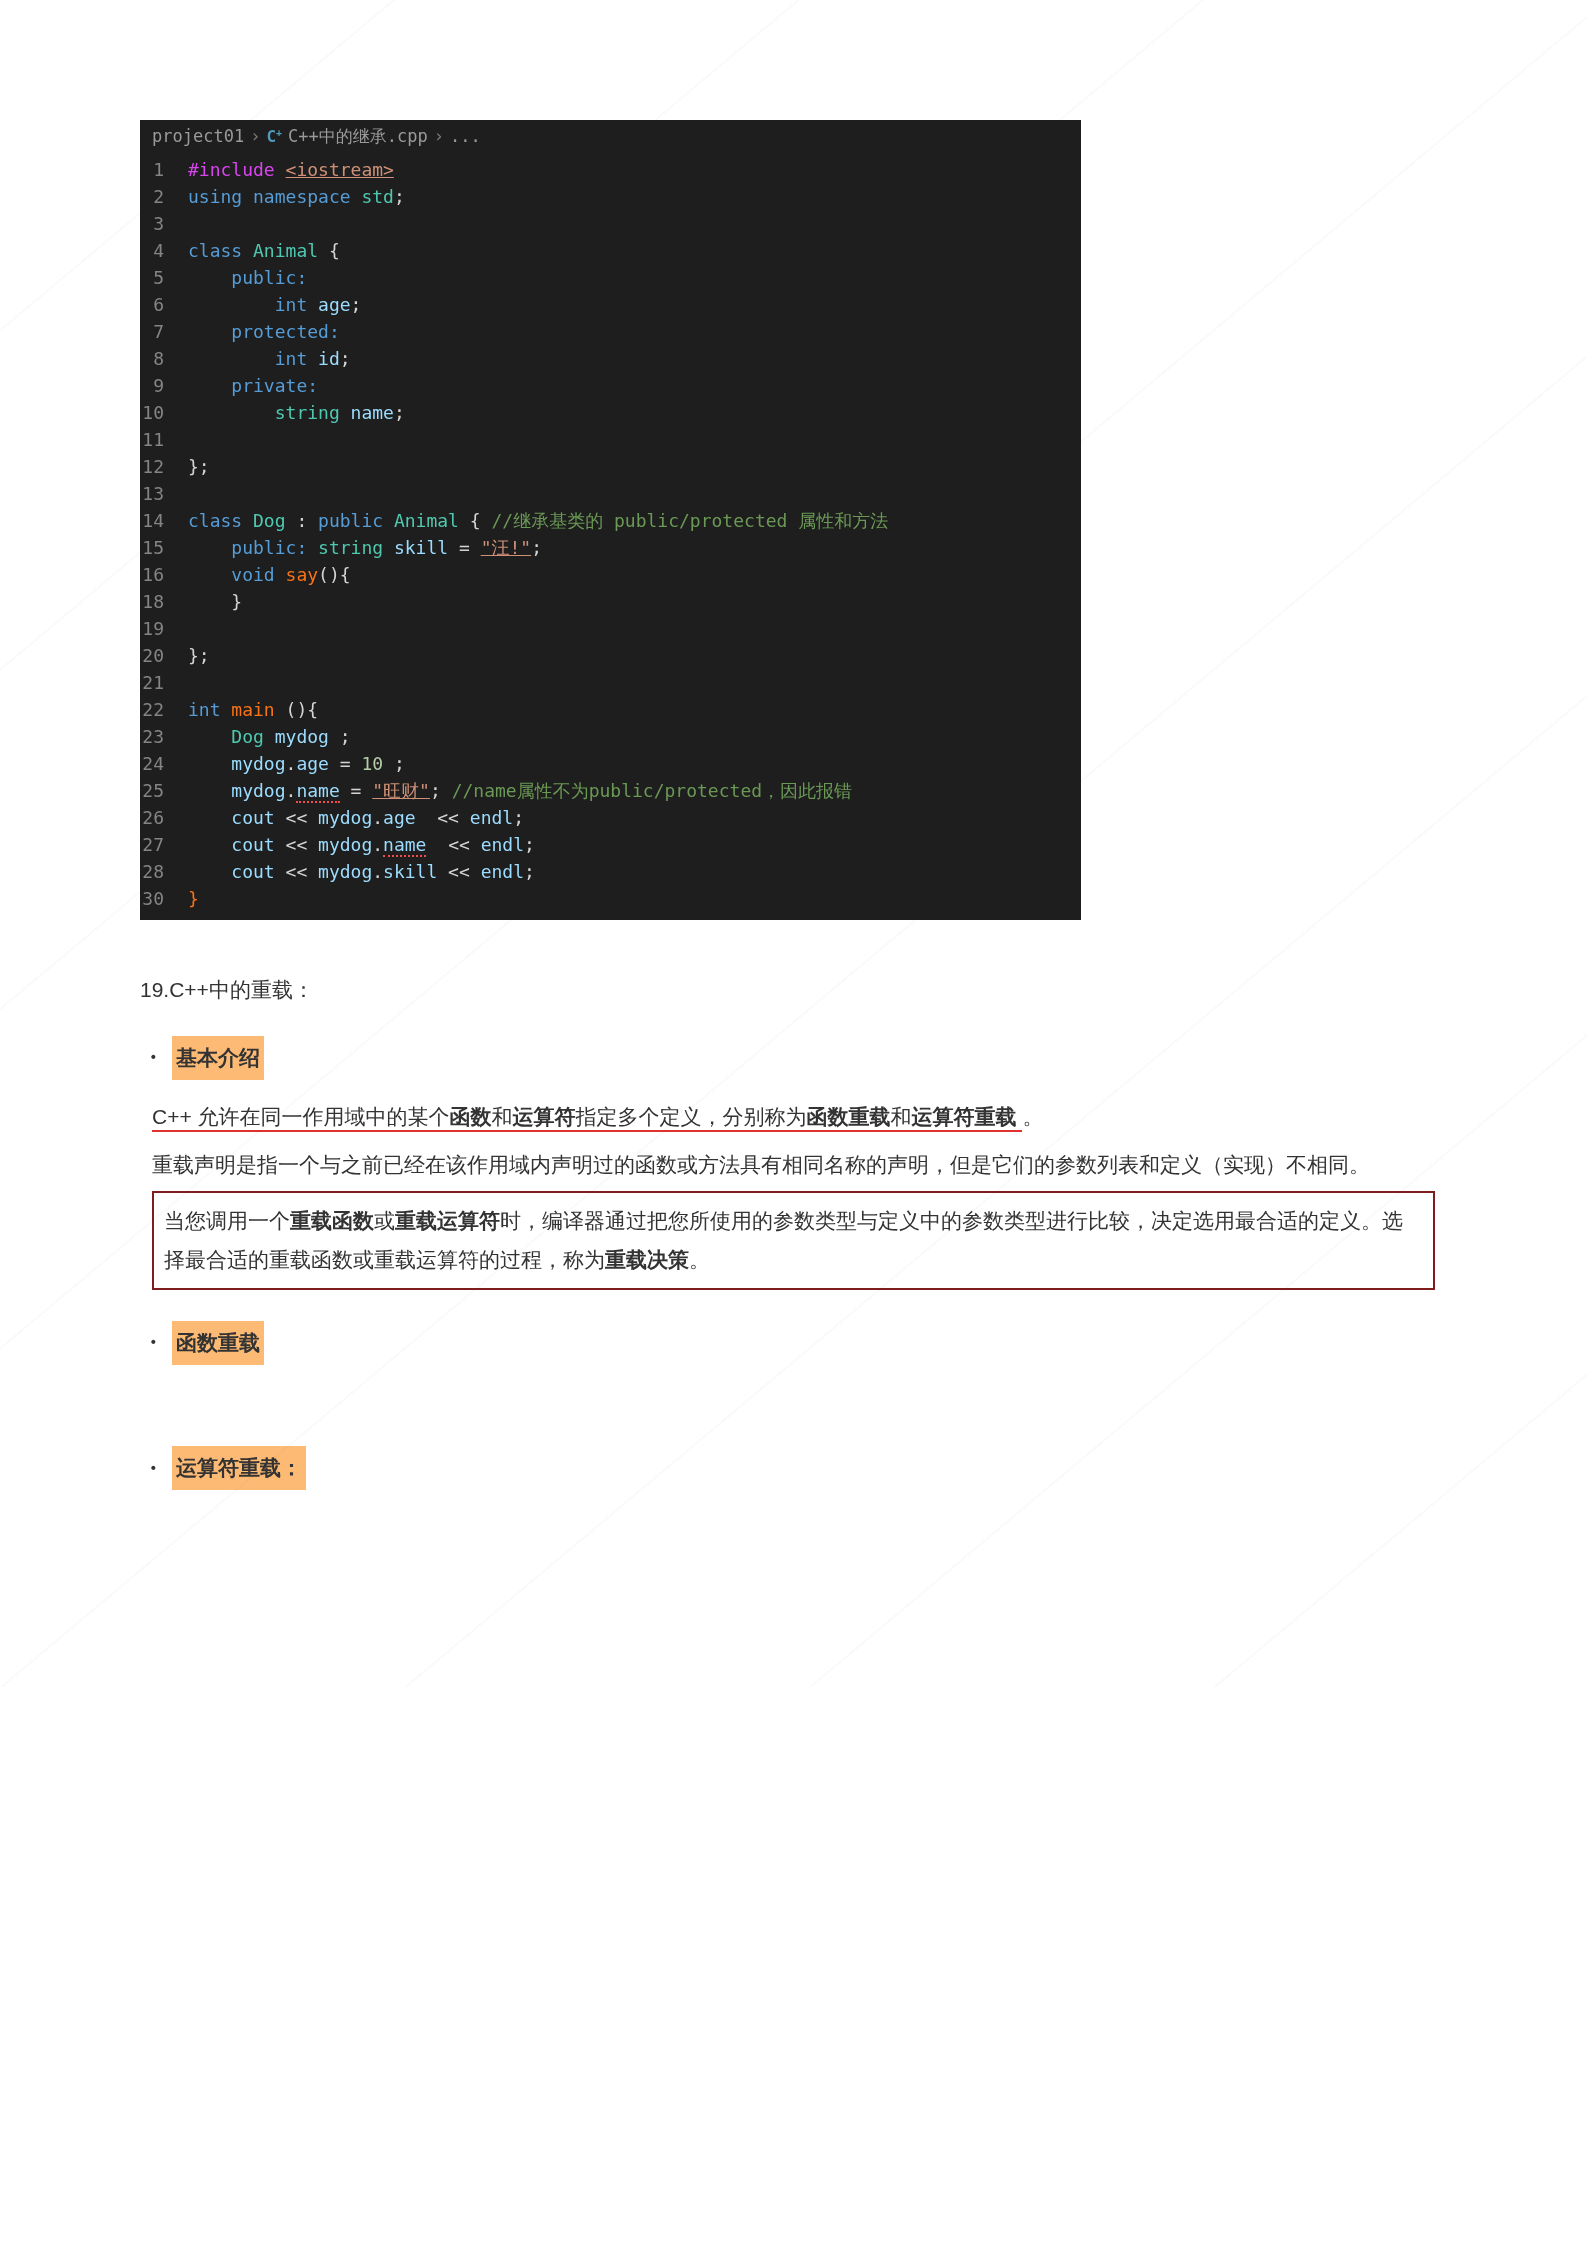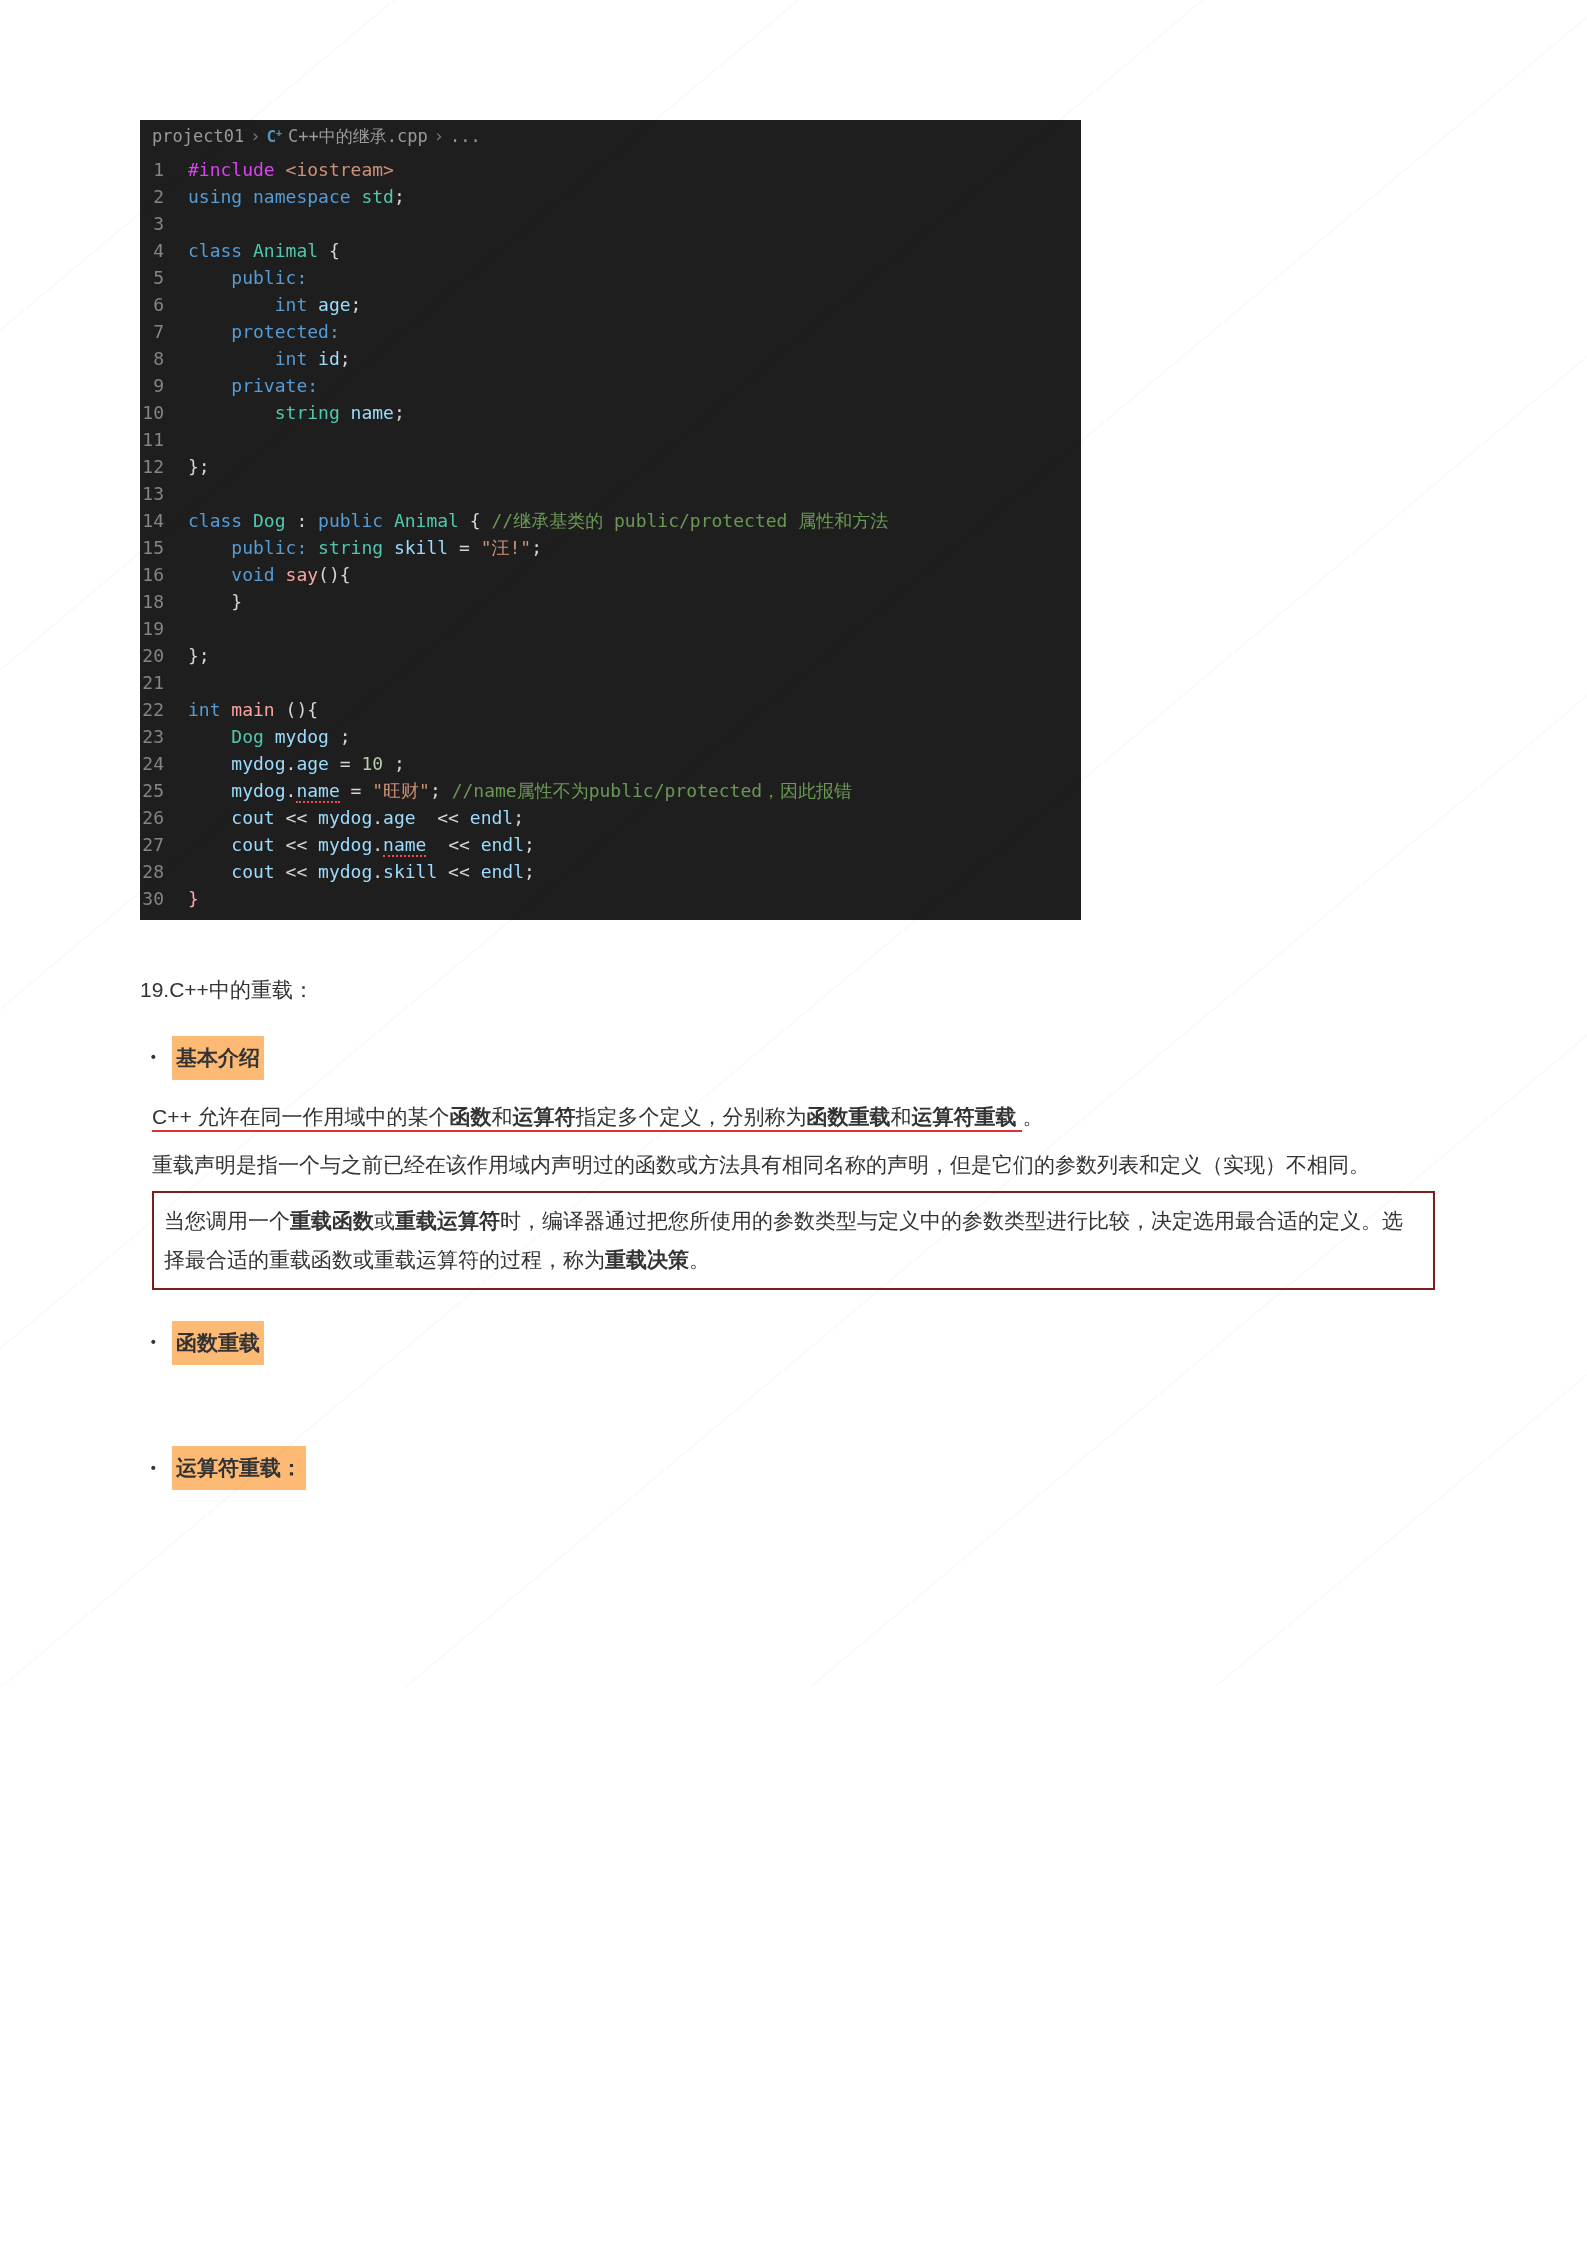--- a/index.html
+++ b/index.html
@@ -61,22 +61,22 @@
       padding-right: 24px;
       color: #858585;
       user-select: none;
       flex-shrink: 0;
     }
     .line-content { flex: 1; }
     .t-pre { color: #d946ef; }
     .t-key { color: #569cd6; }
     .t-type { color: #4ec9b0; }
     .t-var { color: #9cdcfe; }
-    .t-fn  { color: #fca5a5; }
-    .t-str { color: #ce9178; }
+    .t-fn  { color: #f97316; }
+    .t-str { color: #ce9178; text-decoration: underline; }
     .t-num { color: #b5cea8; }
     .t-com { color: #6a9955; }
     .t-pun { color: #d4d4d4; }
     .t-op  { color: #d4d4d4; }
     .err   { border-bottom: 2px dotted #f14c4c; }
     .doc { font-size: 21px; line-height: 1.9; color: #333; }
     .section-num { margin-bottom: 24px; }
     .bullet-line { display: flex; align-items: center; margin: 12px 0 14px 0; }
     .bulletdot { font-size: 26px; margin-right: 6px; }
     .hl {

